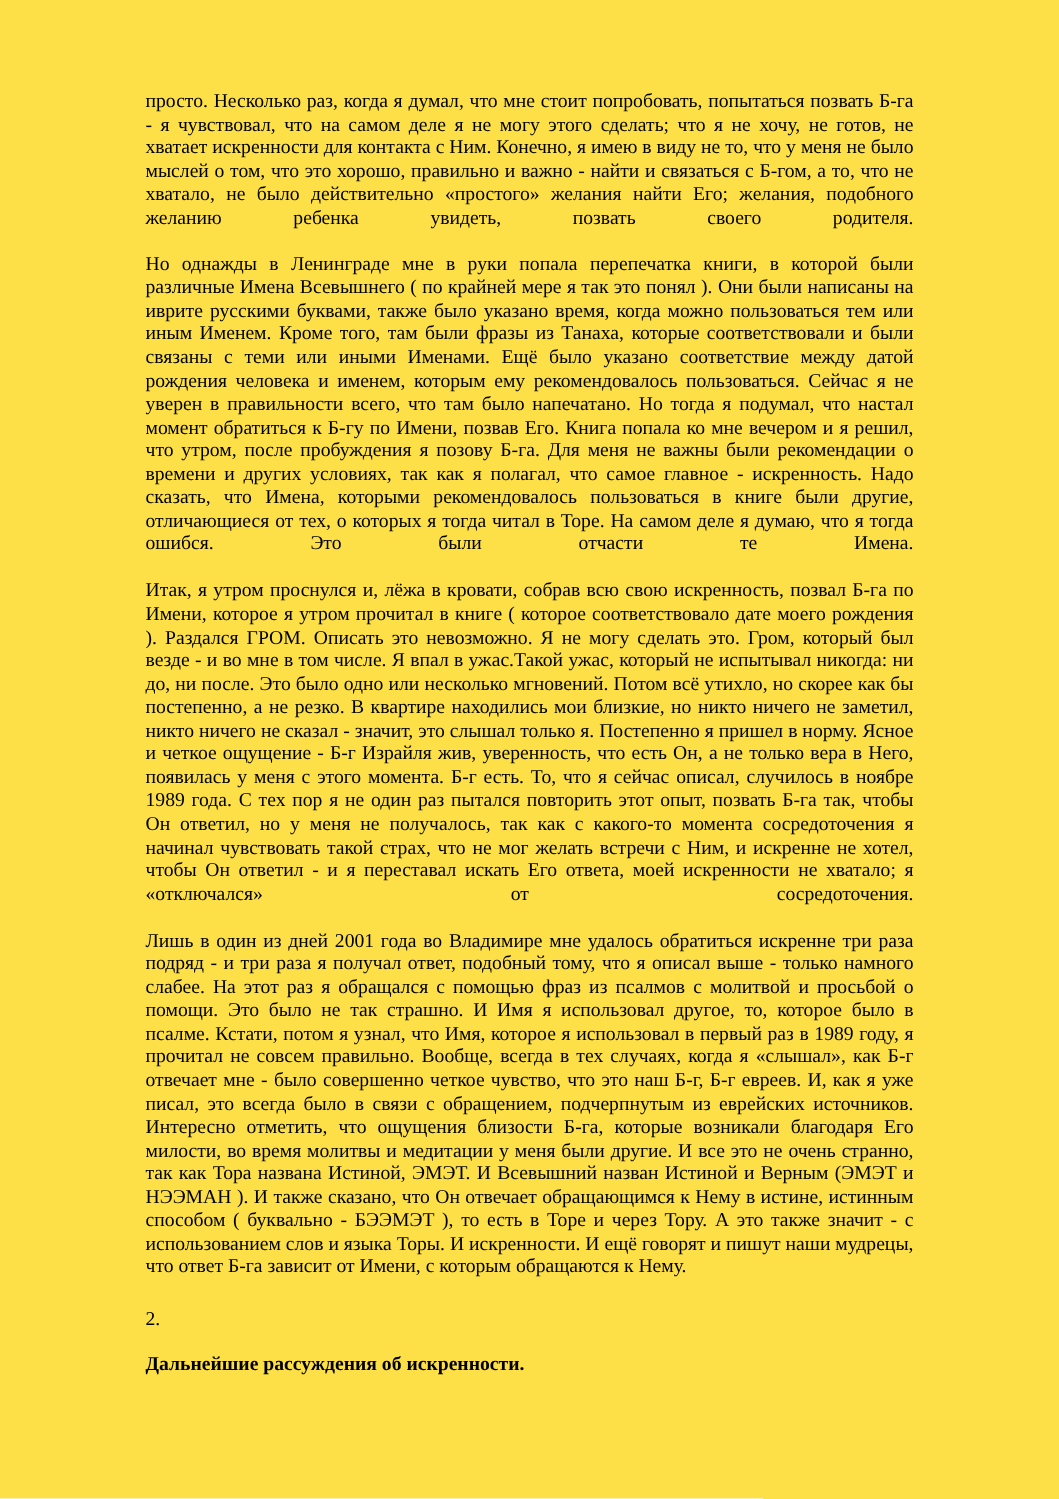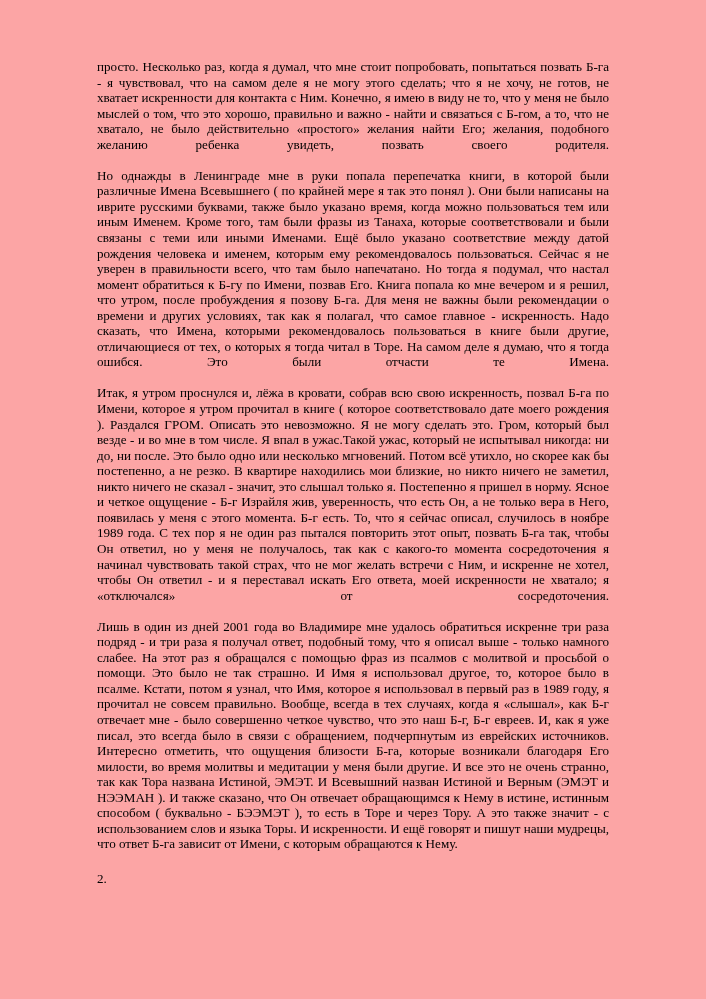--- a/index.html
+++ b/index.html
@@ -10,21 +10,21 @@
   }
   body {
     font-family: "Liberation Serif", "DejaVu Serif", serif;
     color: #000000;
   }
   .page {
     position: relative;
     width: 706px;
     height: 999px;
     margin: 0 auto;
-    background: #fca5a5;
+    background: #fde047;
     overflow: hidden;
     box-sizing: border-box;
   }
   .text-column {
     position: absolute;
     left: 97px;
     top: 59px;
     width: 512px;
   }
   p.body-para {
@@ -77,15 +77,16 @@
     <p class="body-para spread-last">Итак, я утром проснулся и, лёжа в кровати, собрав всю свою искренность, позвал Б-га по Имени, которое я утром прочитал в книге ( которое соответствовало дате моего рождения ). Раздался ГРОМ. Описать это невозможно. Я не могу сделать это. Гром, который был везде - и во мне в том числе. Я впал в ужас.Такой ужас, который не испытывал никогда: ни до, ни после. Это было одно или несколько мгновений. Потом всё утихло, но скорее как бы постепенно, а не резко. В квартире находились мои близкие, но никто ничего не заметил, никто ничего не сказал - значит, это слышал только я. Постепенно я пришел в норму. Ясное и четкое ощущение - Б-г Израйля жив, уверенность, что есть Он, а не только вера в Него, появилась у меня с этого момента. Б-г есть. То, что я сейчас описал, случилось в ноябре 1989 года. С тех пор я не один раз пытался повторить этот опыт, позвать Б-га так, чтобы Он ответил, но у меня не получалось, так как с какого-то момента сосредоточения я начинал чувствовать такой страх, что не мог желать встречи с Ним, и искренне не хотел, чтобы Он ответил - и я переставал искать Его ответа, моей искренности не хватало; я «отключался» от сосредоточения.</p>
 
     <p class="body-para">Лишь в один из дней 2001 года во Владимире мне удалось обратиться искренне три раза подряд - и три раза я получал ответ, подобный тому, что я описал выше - только намного слабее. На этот раз я обращался с помощью фраз из псалмов с молитвой и просьбой о помощи. Это было не так страшно. И Имя я использовал другое, то, которое было в псалме. Кстати, потом я узнал, что Имя, которое я использовал в первый раз в 1989 году, я прочитал не совсем правильно. Вообще, всегда в тех случаях, когда я «слышал», как Б-г отвечает мне - было совершенно четкое чувство, что это наш Б-г, Б-г евреев. И, как я уже писал, это всегда было в связи с обращением, подчерпнутым из еврейских источников. Интересно отметить, что ощущения близости Б-га, которые возникали благодаря Его милости, во время молитвы и медитации у меня были другие. И все это не очень странно, так как Тора названа Истиной, ЭМЭТ. И Всевышний назван Истиной и Верным (ЭМЭТ и НЭЭМАН ). И также сказано, что Он отвечает обращающимся к Нему в истине, истинным способом ( буквально - БЭЭМЭТ ), то есть в Торе и через Тору. А это также значит - с использованием слов и языка Торы. И искренности. И ещё говорят и пишут наши мудрецы, что ответ Б-га зависит от Имени, с которым обращаются к Нему.</p>
 
     <div class="spacer-md"></div>
 
     <p class="section-number">2.</p>
 
     <div class="spacer-sm"></div>
 
+    <p class="section-heading">Дальнейшие рассуждения об искренности.</p>
 
   </div>
 </div>
 
 </body></html>

